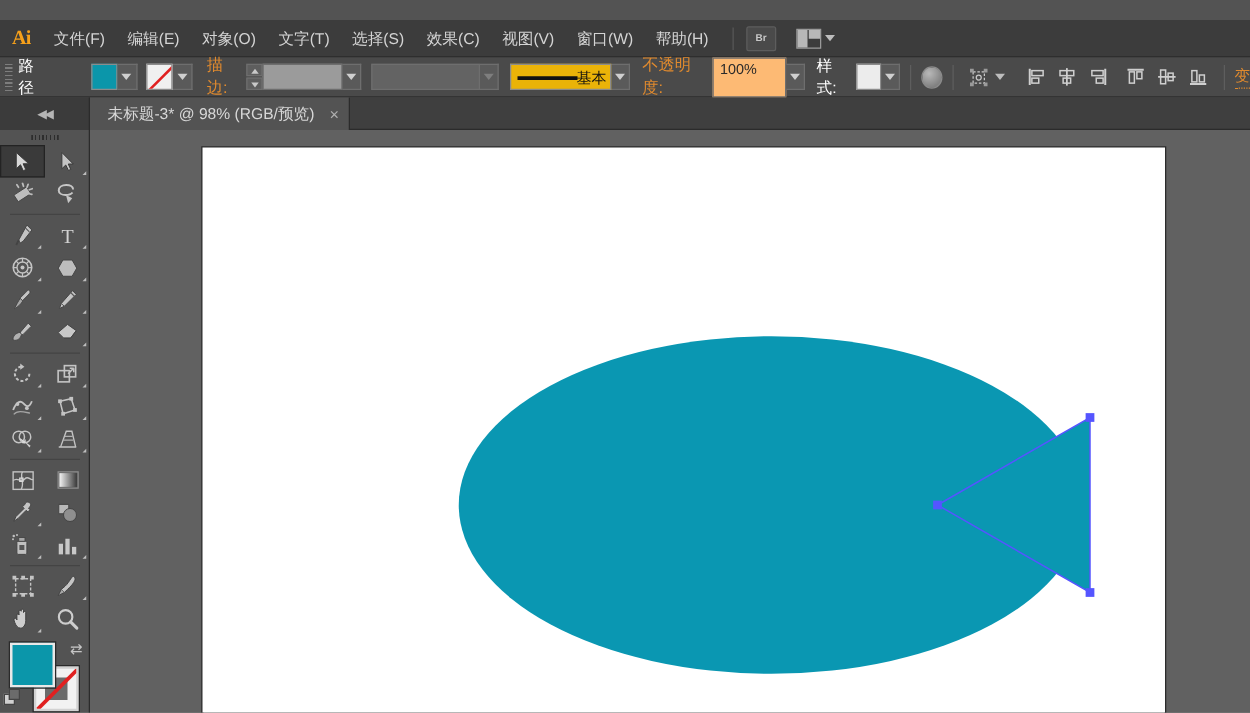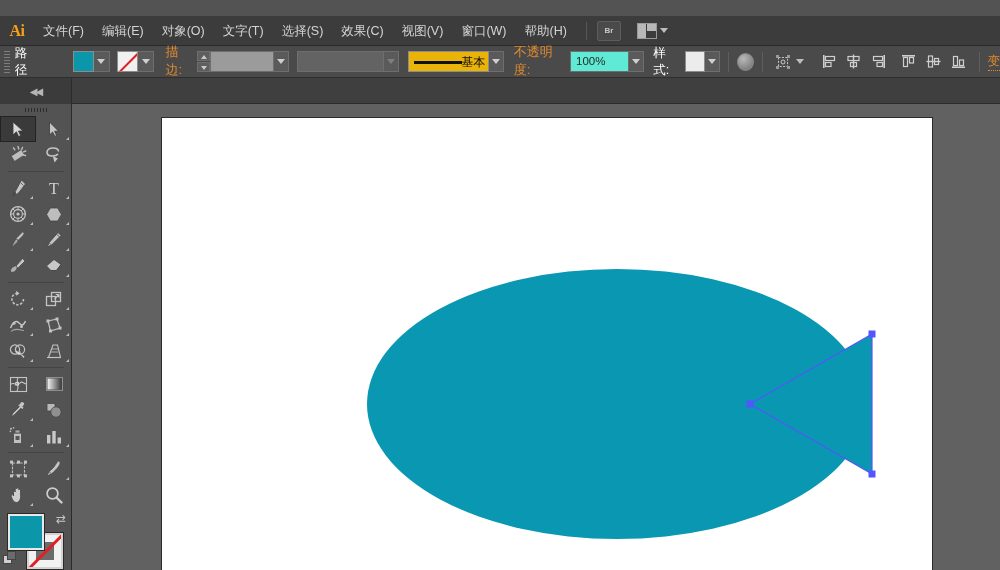--- a/index.html
+++ b/index.html
@@ -101,21 +101,21 @@
   }
   .stepper i.up::after { border-bottom: 4px solid #c9c9c9; }
   .stepper i.dn::after { border-top: 4px solid #c9c9c9; }
   .field-dim {
     height: 21px; background: #9b9b9b; border: 1px solid #6e6e6e;
   }
   .field-dim2 {
     height: 21px; background: #636363; border: 1px solid #6e6e6e;
   }
   .field-val {
-    height: 21px; background: #5eead4; border: 1px solid #6e6e6e;
+    height: 32px; background: #fdba74; border: 1px solid #6e6e6e;
     color: #2a2a2a; font-size: 11.5px; line-height: 19px; padding-left: 5px;
   }
   .brush-box {
     height: 21px; width: 86px; background: #eab308; border: 1px solid #8c8c8c;
     display: flex; align-items: flex-end; justify-content: flex-end;
     padding-right: 3px; position: relative;
   }
   .brush-box .ln {
     position: absolute; left: 5px; top: 9px; width: 48px; height: 3px;
     background: #111;
@@ -364,20 +364,24 @@
       </svg>
     </div>
     <div class="cb-sep"></div>
     <div class="xform-txt">变</div>
   </div>
 
   <div class="tabbar">
     <div class="collapse-zone">
       <span class="dbl-arrow">◀◀</span>
     </div>
+    <div class="doctab">
+      <span class="ttl">未标题-3* @ 98% (RGB/预览)</span>
+      <span class="cls">×</span>
+    </div>
   </div>
 
   <div class="toolspanel">
     <div class="tp-grip">
         <i></i>
       </div>
 
     <div class="tool-grid">
 
       <div class="tool sel">

